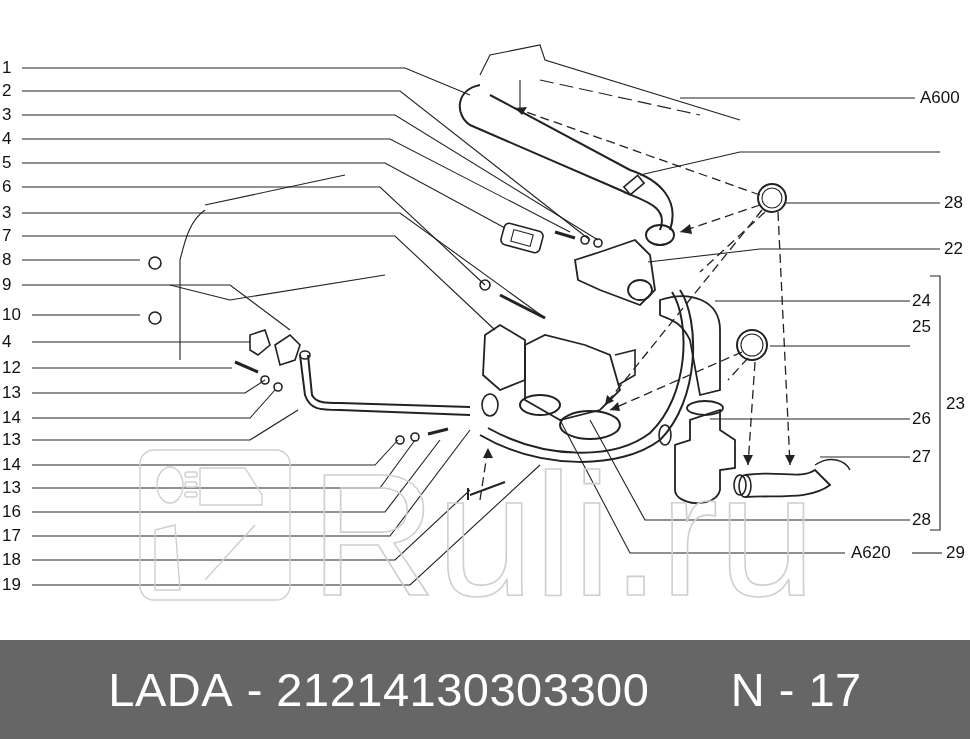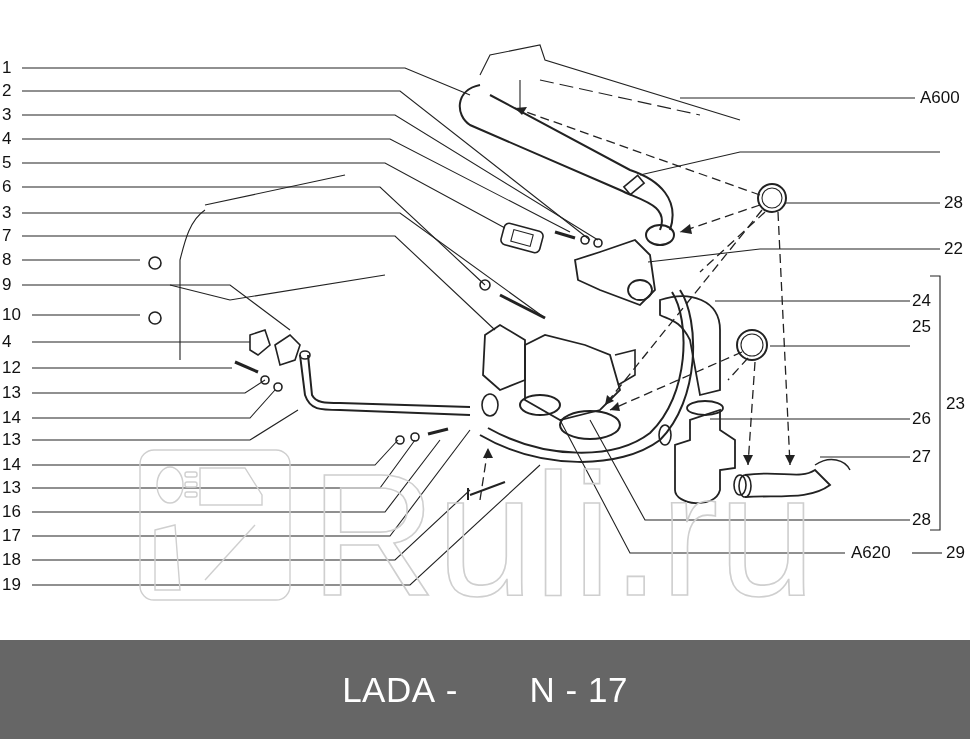--- a/index.html
+++ b/index.html
@@ -3,21 +3,21 @@
 <meta charset="utf-8">
 <style>
   html, body { margin:0; padding:0; }
   body { width:970px; height:739px; position:relative; background:#ffffff; overflow:hidden;
          font-family:"Liberation Sans", sans-serif; }
   #diagram { position:absolute; left:0; top:0; width:970px; height:640px; }
   .lbl { position:absolute; font-size:17px; color:#111; line-height:18px; }
   .footer { position:absolute; left:0; top:640px; width:970px; height:99px; background:#666666;
             color:#ffffff; }
   .footer-text { position:absolute; top:0; left:0; width:970px; height:99px; display:flex;
-                 align-items:center; justify-content:center; font-size:35px; letter-spacing:0.5px; }
+                 align-items:center; justify-content:center; font-size:47px; letter-spacing:0.5px; }
   .footer-text span { white-space:pre; }
   .watermark { position:absolute; left:0; top:0; pointer-events:none; }
 </style>
 </head>
 <body>
 
 <div id="diagram">
   <svg width="970" height="640" viewBox="0 0 970 640" xmlns="http://www.w3.org/2000/svg">
     <g fill="none" stroke="#222" stroke-width="1.1">
 
@@ -205,18 +205,19 @@
   <div class="lbl" style="left:851px;top:544px">A620</div>
   <div class="lbl" style="left:946px;top:544px">29</div>
 </div>
 
 <div class="footer">
   <div class="footer-text">
     <span>LADA</span>
     <span> </span>
     <span>-</span>
     <span> </span>
+    <span>21214130303300</span>
     <span>      </span>
     <span>N</span>
     <span> - </span>
     <span>17</span>
   </div>
 </div>
 
 </body></html>

